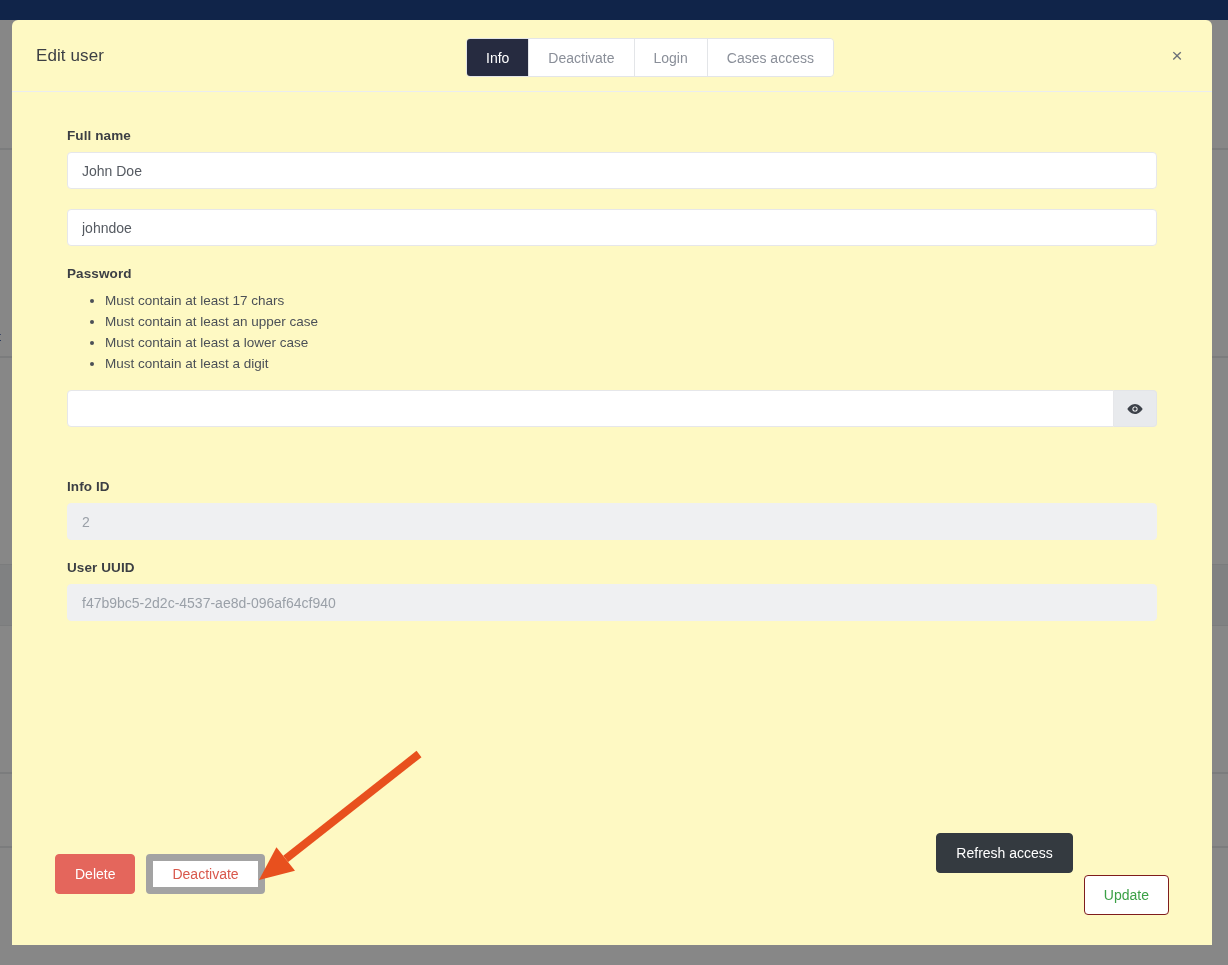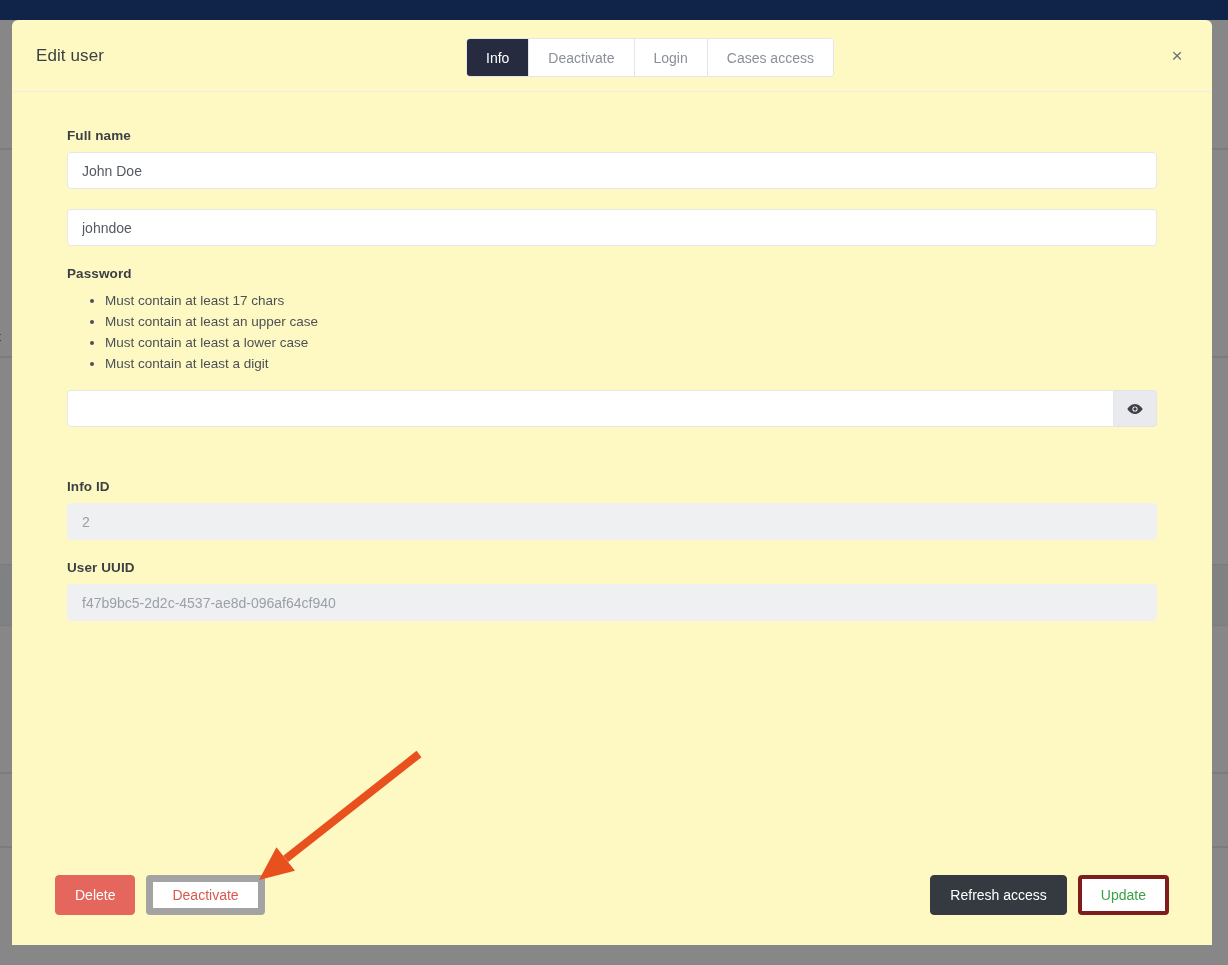--- a/index.html
+++ b/index.html
@@ -257,22 +257,23 @@
     border: 7px solid #a3a3a3;
     color: #d9584c;
   }
   .btn-refresh {
     background: #343a40;
     border: 1px solid #343a40;
     color: #ffffff;
   }
   .btn-update {
     background: #ffffff;
-    border: 4px solid #7f1d1d;
+    border: 1px solid #7f1d1d;
     color: #3ba046;
+    margin-top: 42px;
   }
 
   
   .annotation-arrow {
     position: absolute;
     left: 0; top: 0;
     width: 1228px;
     height: 965px;
     pointer-events: none;
   }

